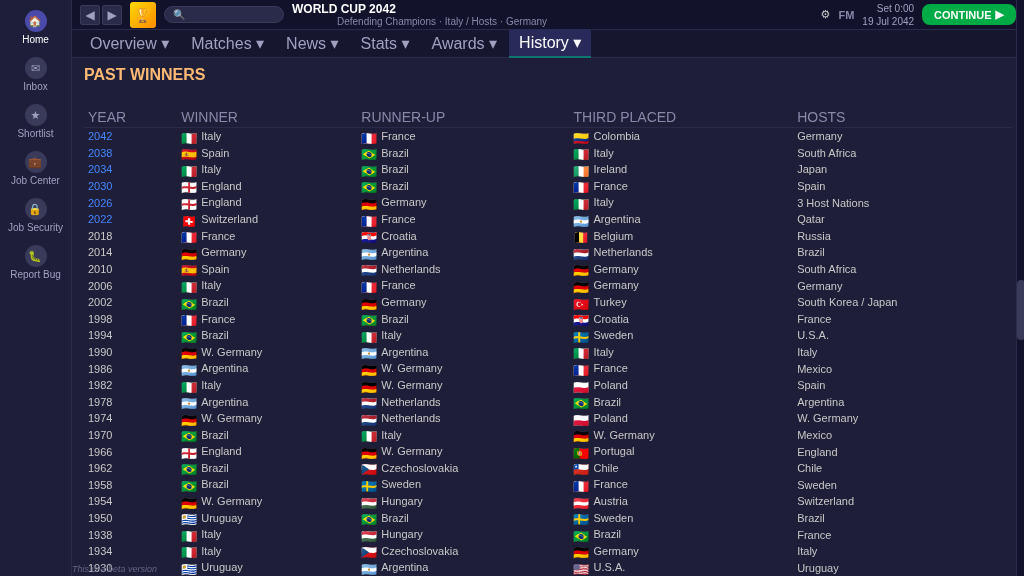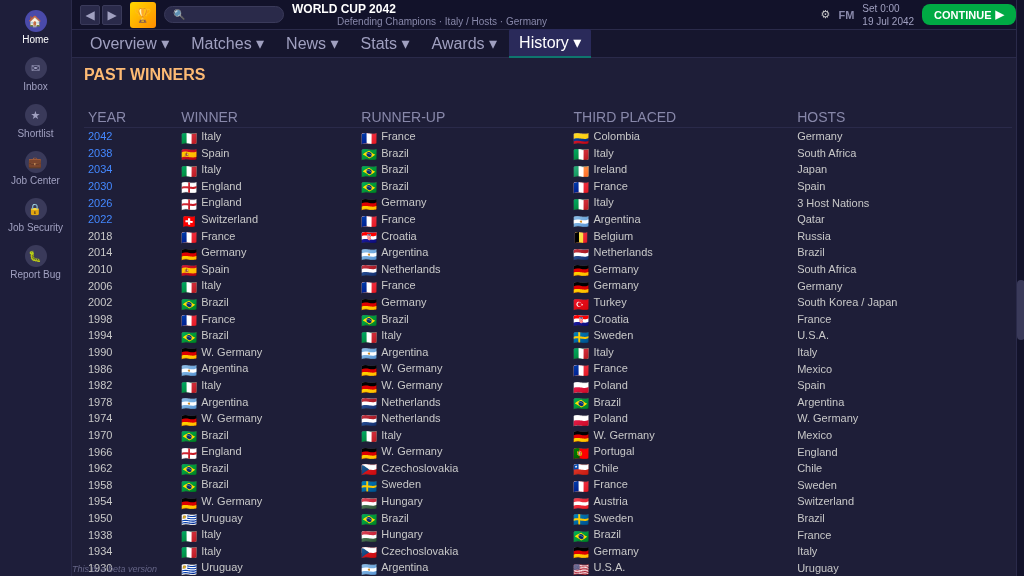--- a/index.html
+++ b/index.html
@@ -117,20 +117,21 @@
       font-size: 10px;
       margin-left: 45px;
     }
     .topbar-right {
       margin-left: auto;
       display: flex;
       align-items: center;
       gap: 8px;
     }
     .time-block {
+      text-align: right;
       color: #a0a0c0;
       font-size: 10px;
       line-height: 1.3;
     }
     .continue-btn {
       background: #00aa44;
       color: #ffffff;
       border: none;
       padding: 4px 12px;
       font-size: 11px;

